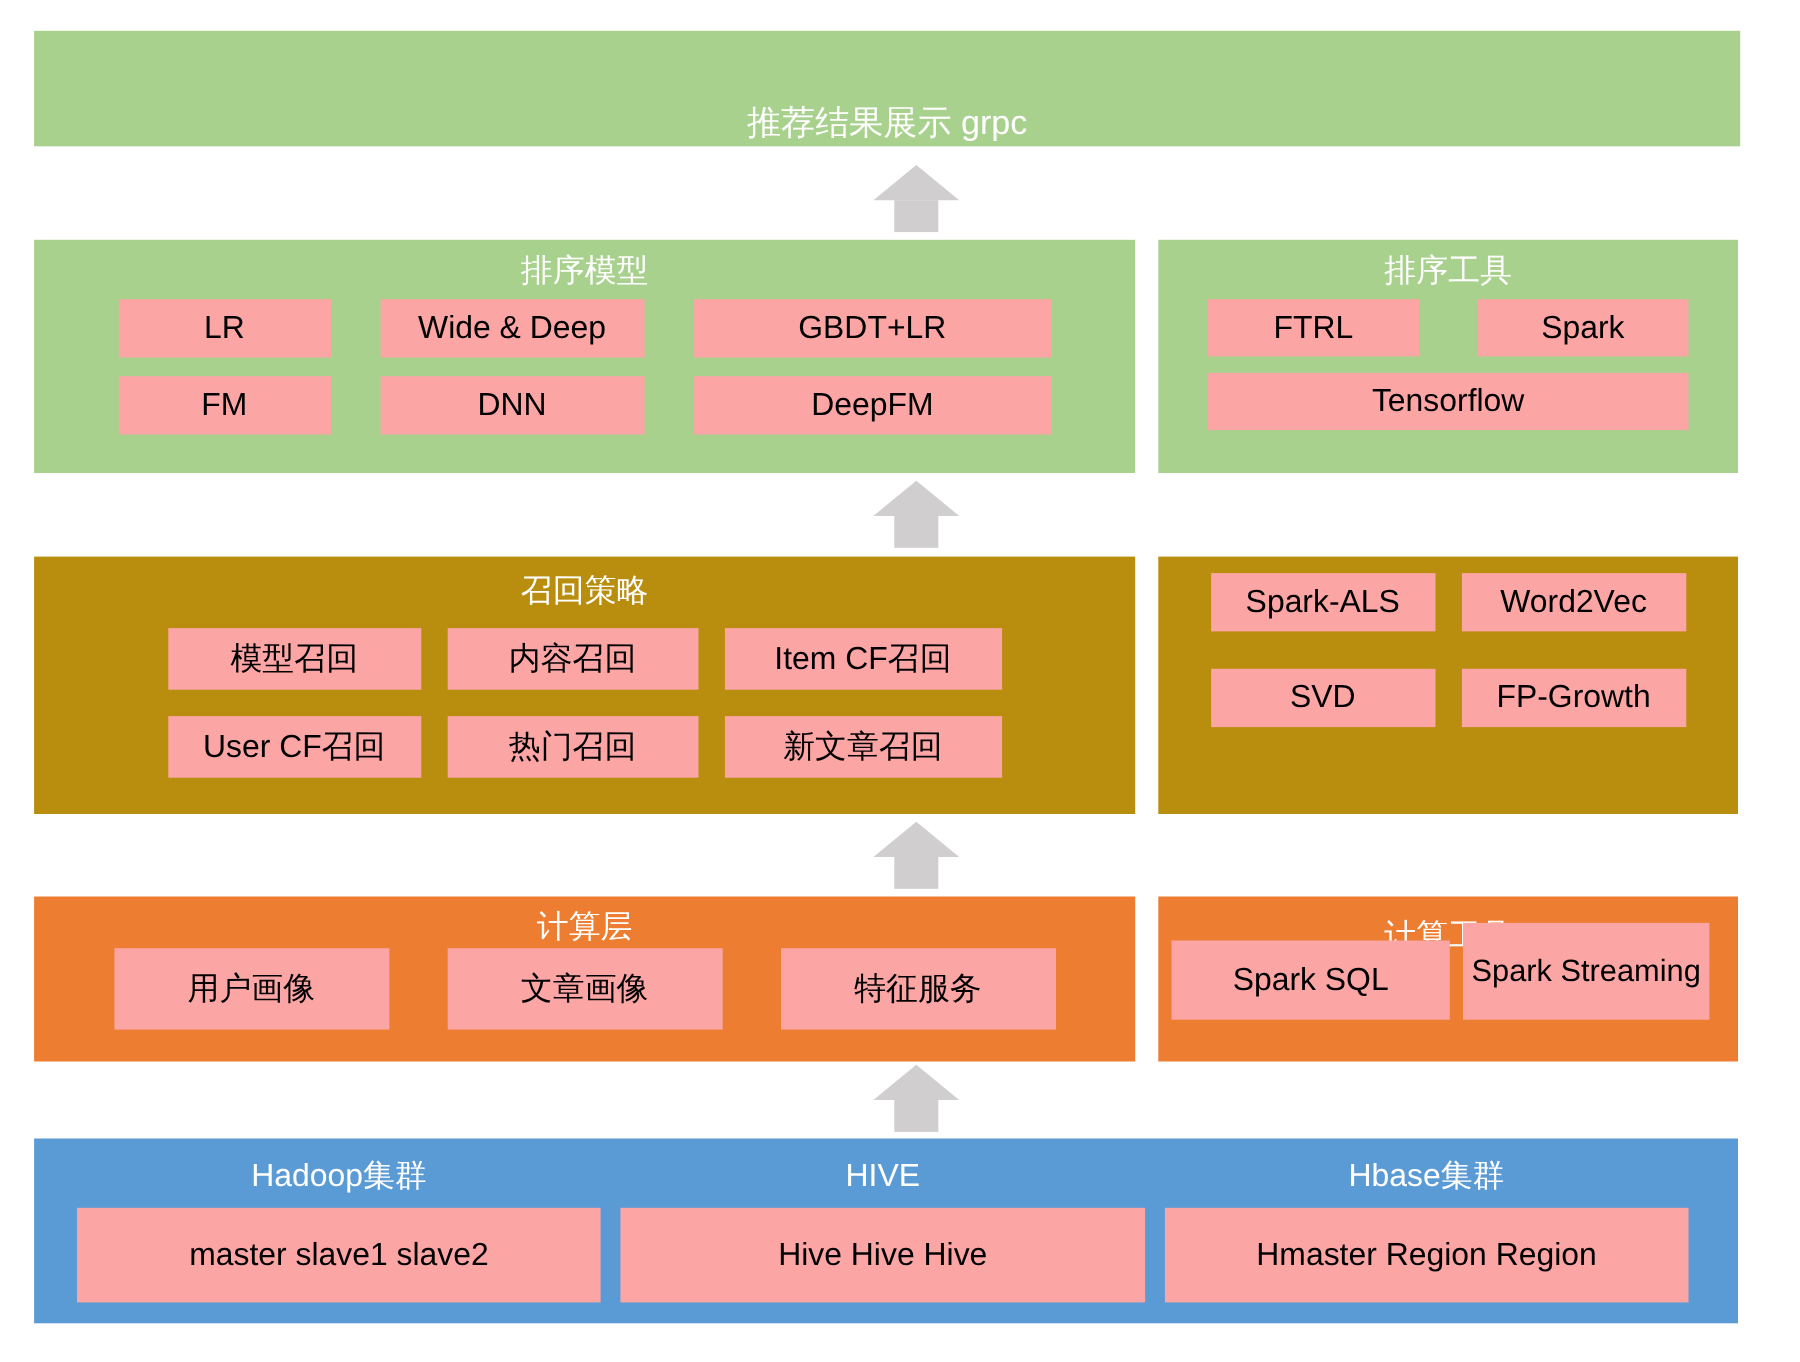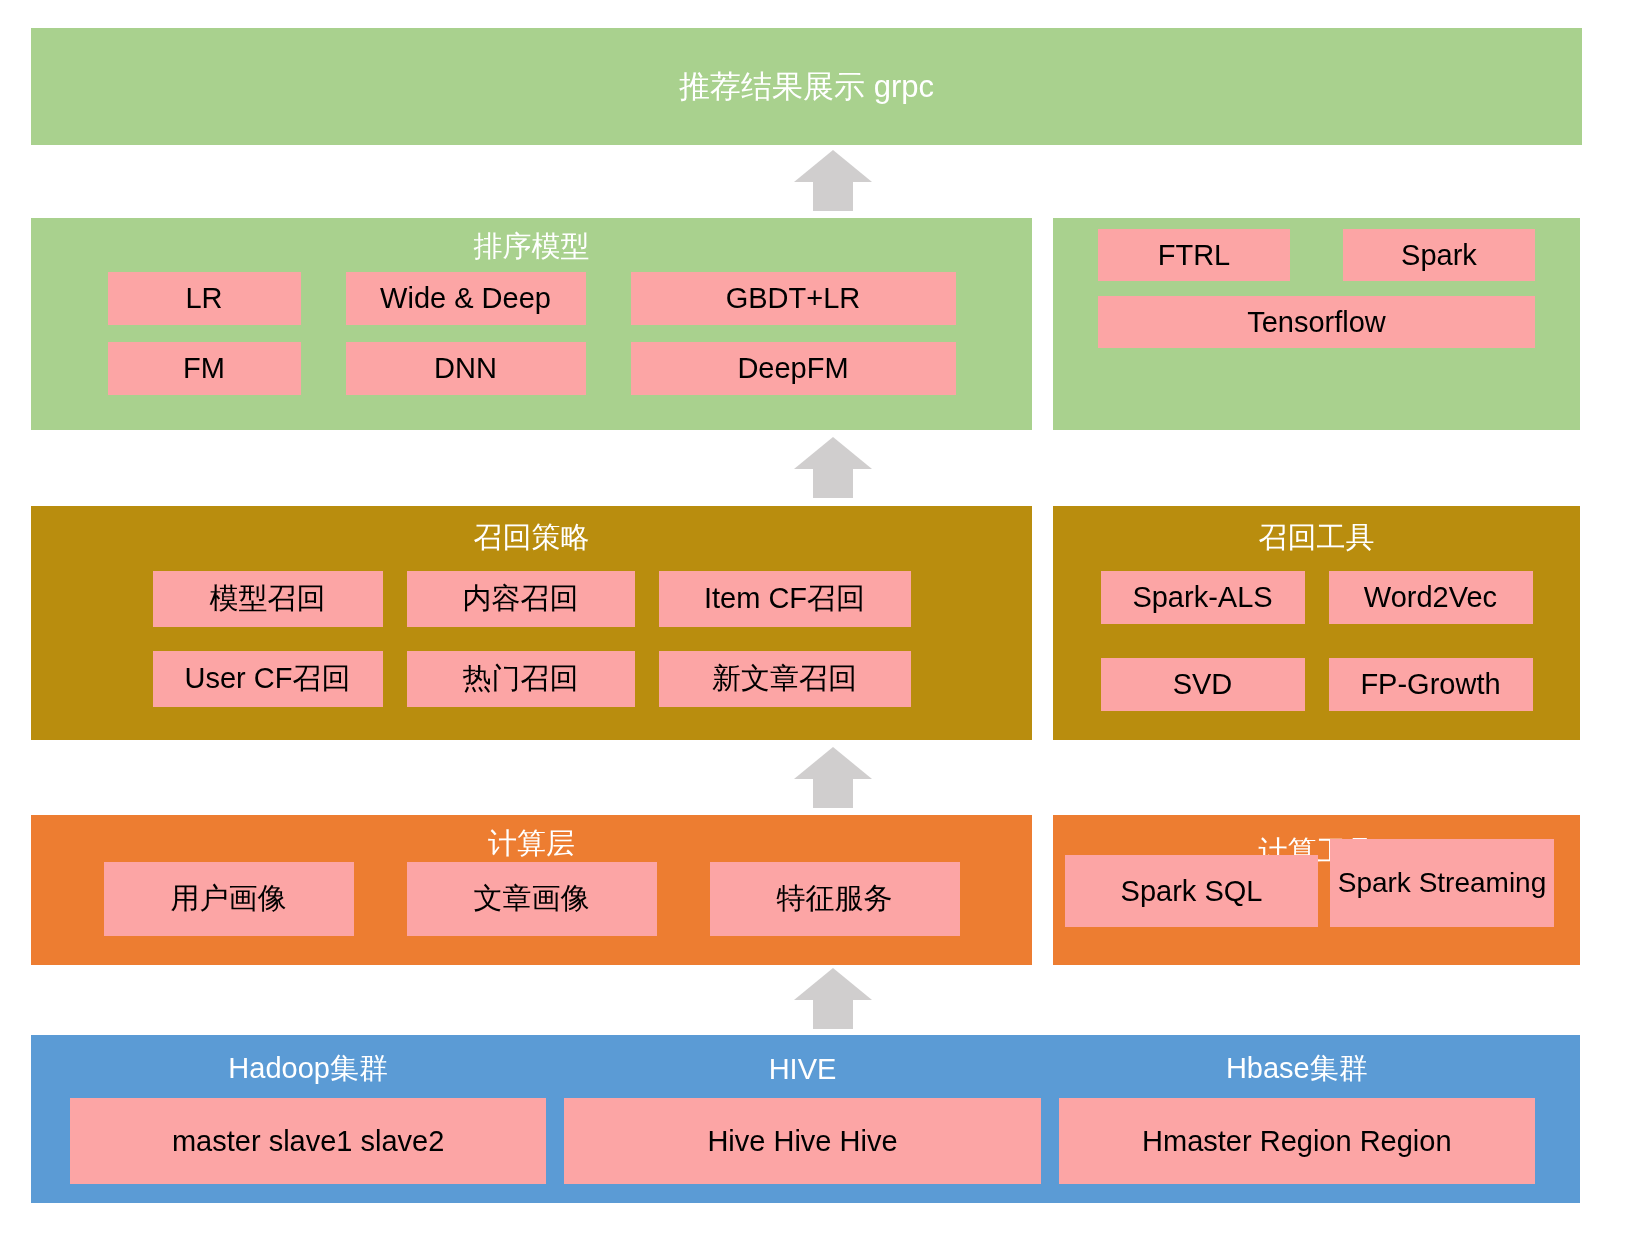--- a/index.html
+++ b/index.html
@@ -6,22 +6,22 @@
   body { font-family:"Liberation Sans","DejaVu Sans",sans-serif; }
   .canvas { position:relative; width:1636px; height:1238px; background:#ffffff; overflow:hidden; }
 
   .band, .panel { position:absolute; box-sizing:border-box; }
 
   .green  { background:var(--green,  #a9d18e); }
   .gold   { background:var(--gold,   #b98d0e); }
   .orange { background:var(--orange, #ed7d31); }
   .blue   { background:var(--blue,   #5b9bd5); }
 
-  .top-bar { left:31px; top:28px; width:1551px; height:117px;
-             display:flex; align-items:center; justify-content:center; }
+  .top-bar { left:31px; top:28px; width:1551px; height:105px;
+             display:flex; align-items:flex-end; justify-content:center; }
   .top-bar .band-title { color:#fff; font-size:31px; }
 
   .panel-title { color:#ffffff; font-size:29px; text-align:center; padding-top:11px; height:43px; box-sizing:border-box; line-height:1.2; }
   .panel-title.tall { padding-top:14px; height:50px; }
 
   .wbox { background:#fca5a5; color:#000000; display:flex; align-items:center; justify-content:center;
           font-size:29px; text-align:center; }
 
   .left-col  { left:31px;  width:1001px; }
   .right-col { left:1053px; width:527px; }
@@ -76,20 +76,21 @@
       <div class="wbox">LR</div>
       <div class="wbox">Wide &amp; Deep</div>
       <div class="wbox">GBDT+LR</div>
       <div class="wbox">FM</div>
       <div class="wbox">DNN</div>
       <div class="wbox">DeepFM</div>
     </div>
   </div>
 
   <div class="panel green right-col p-rank">
+    <div class="panel-title">排序工具</div>
     <div class="grid ranktool-grid">
       <div class="wbox">FTRL</div>
       <div class="wbox">Spark</div>
       <div class="wbox span2">Tensorflow</div>
     </div>
   </div>
 
   <div class="arrow a2">
     <div class="head"></div>
     <div class="stem"></div>
@@ -101,21 +102,20 @@
       <div class="wbox">模型召回</div>
       <div class="wbox">内容召回</div>
       <div class="wbox">Item CF召回</div>
       <div class="wbox">User CF召回</div>
       <div class="wbox">热门召回</div>
       <div class="wbox">新文章召回</div>
     </div>
   </div>
 
   <div class="panel gold right-col p-recall">
-    <div class="panel-title tall">召回工具</div>
     <div class="grid recalltool-grid">
       <div class="wbox">Spark-ALS</div>
       <div class="wbox">Word2Vec</div>
       <div class="wbox">SVD</div>
       <div class="wbox">FP-Growth</div>
     </div>
   </div>
 
   <div class="arrow a3">
     <div class="head"></div>

